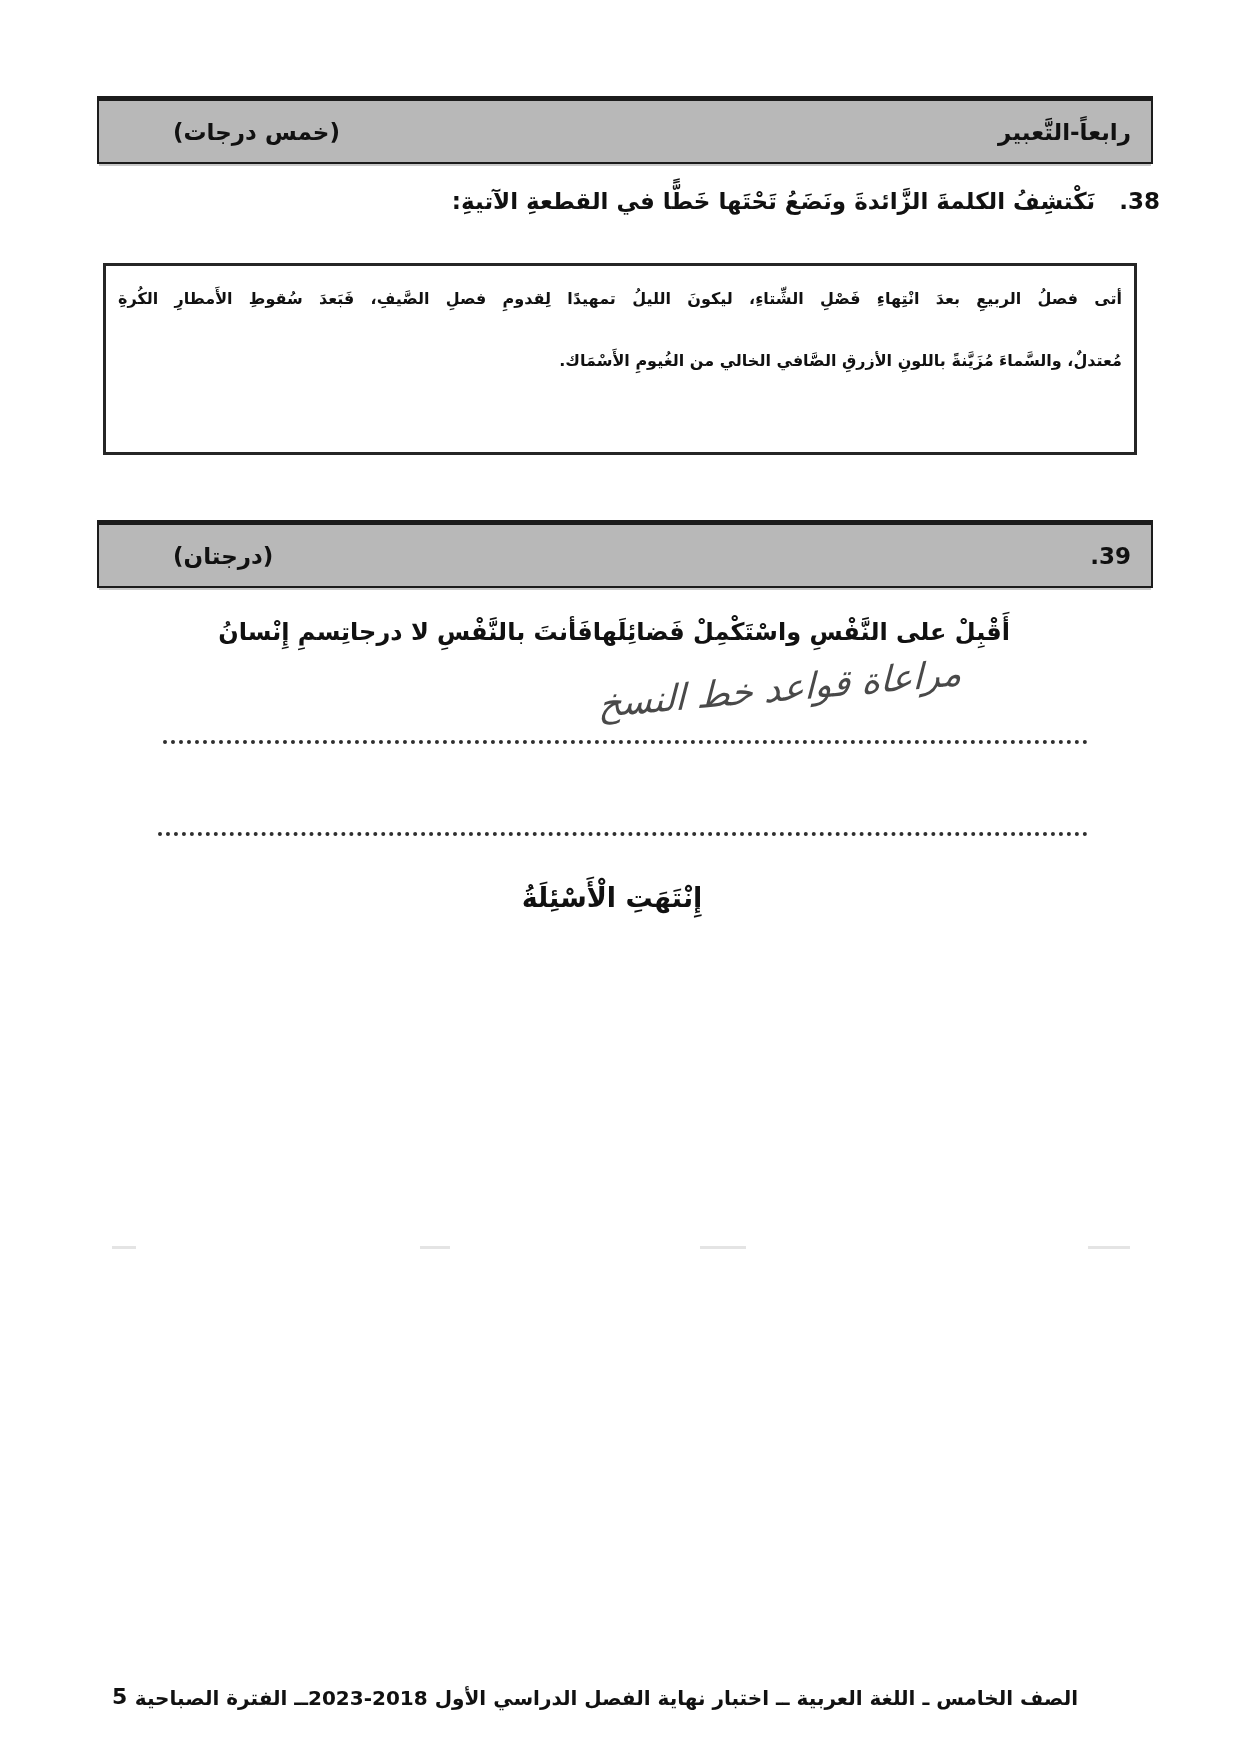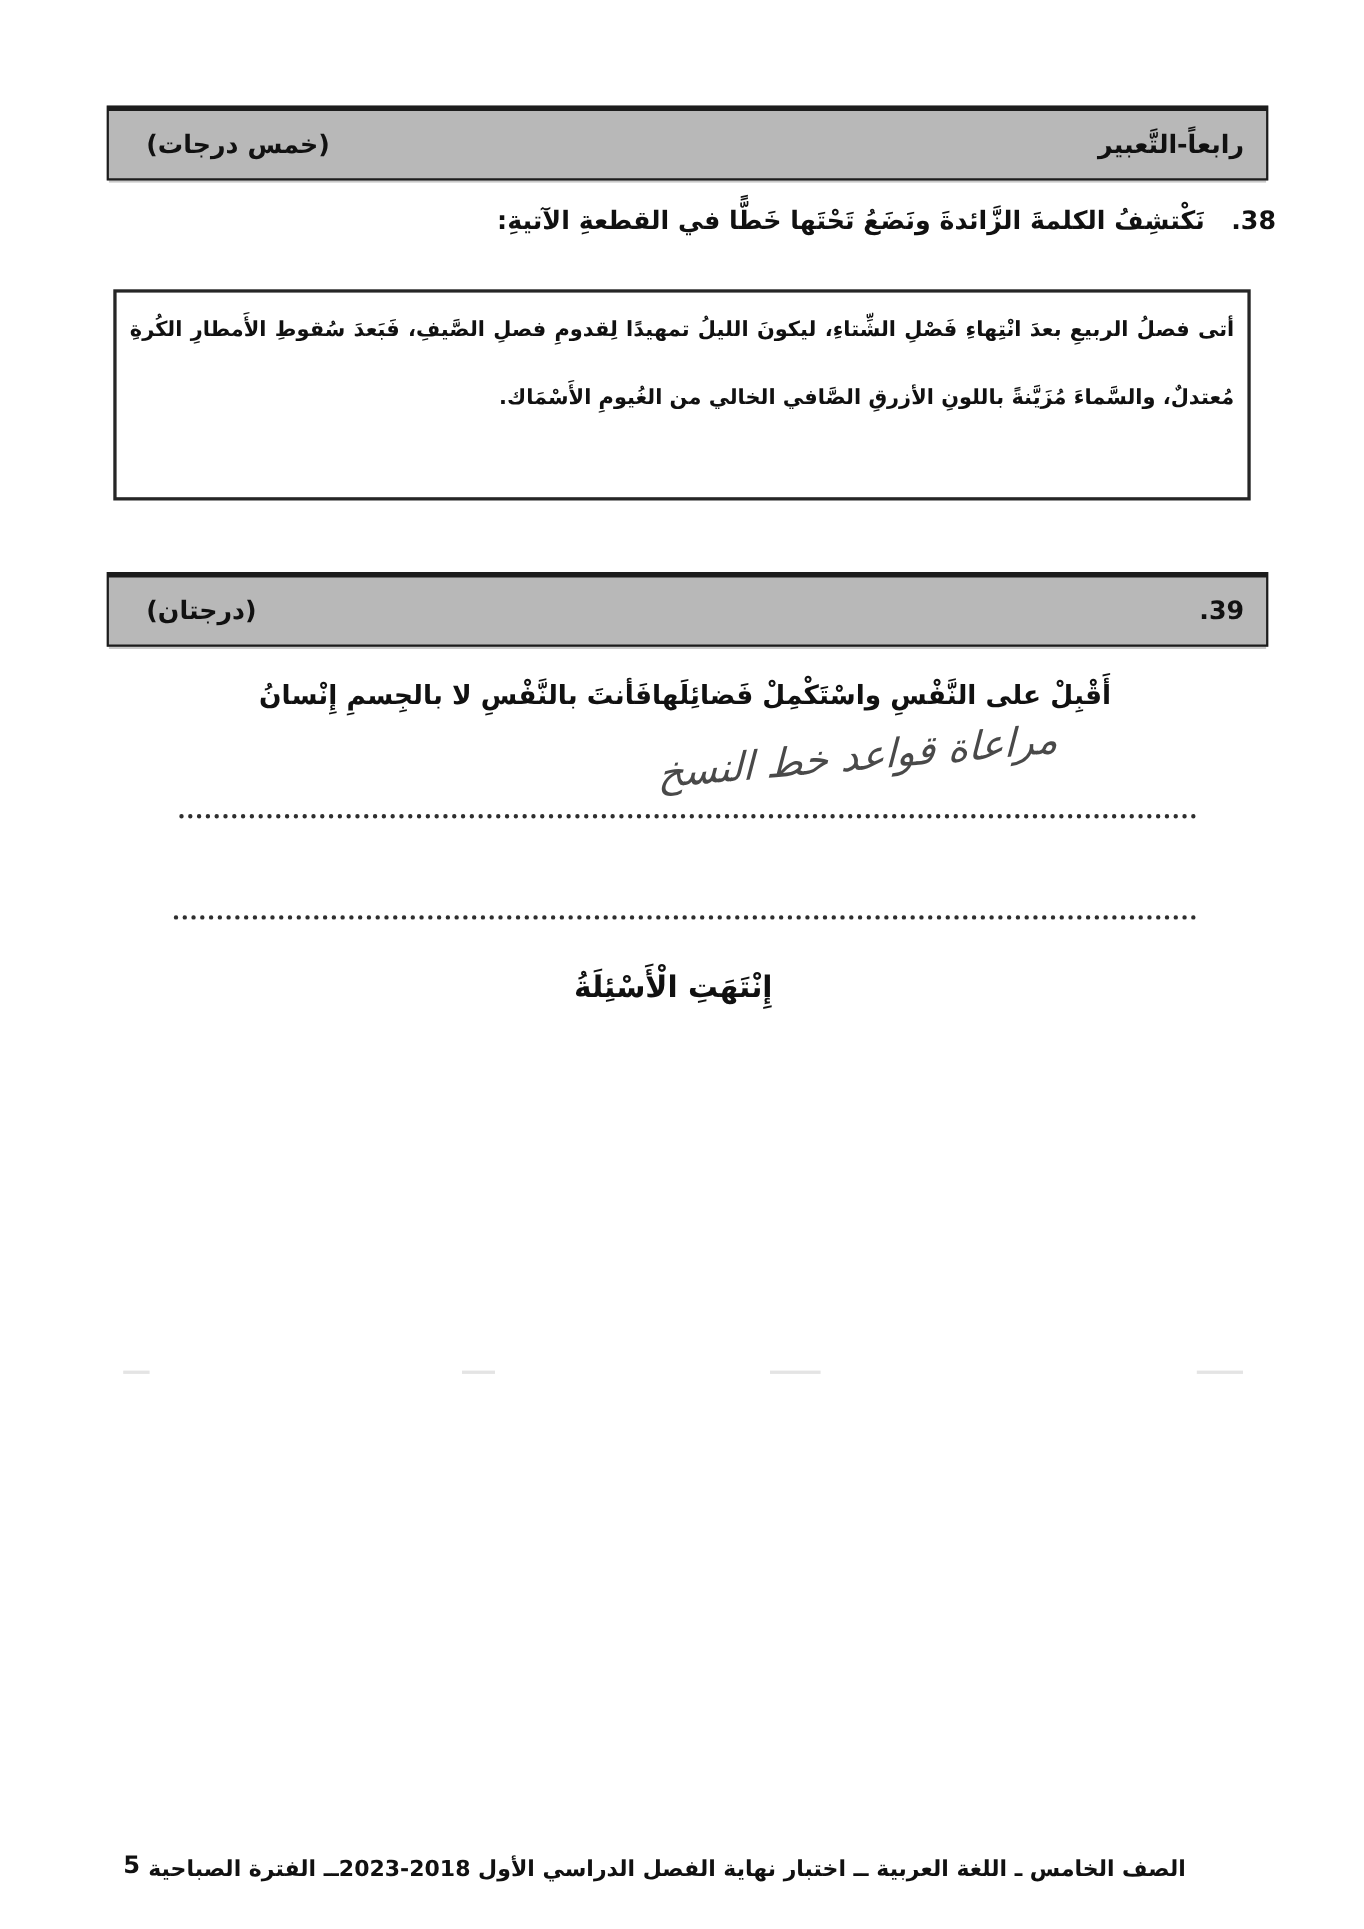--- a/index.html
+++ b/index.html
@@ -30,21 +30,21 @@
     display: flex;
     align-items: center;
     justify-content: space-between;
     direction: rtl;
     font-weight: bold;
     font-size: 23px;
   }
   .bar-1 { top: 96px; }
   .bar-2 { top: 520px; }
   .bar-right { padding-right: 20px; white-space: nowrap; }
-  .bar-left  { padding-left: 34px;  white-space: nowrap; direction: rtl; }
+  .bar-left  { padding-left: 34px;  white-space: nowrap; direction: rtl; margin-left: 40px; }
   .bar-right-group { display: flex; direction: rtl; align-items: center; column-gap: 22px; padding-right: 20px; white-space: nowrap; }
 
   
   .q38-row {
     position: absolute;
     top: 188px;
     right: 80px;
     direction: rtl;
     display: flex;
     align-items: baseline;
@@ -59,21 +59,21 @@
     position: absolute;
     left: 103px;
     top: 263px;
     width: 1034px;
     height: 192px;
     border: 3px solid #262626;
     box-sizing: border-box;
     padding: 2px 12px 0 12px;
     direction: rtl;
     font-weight: bold;
-    font-size: 19px;
+    font-size: 16px;
   }
   .pline { line-height: 62px; text-align: right; }
   .pline.just { text-align: justify; text-align-last: justify; }
 
   
   .verse {
     position: absolute;
     left: 250px;
     top: 618px;
     width: 760px;
@@ -175,21 +175,21 @@
 
   <div class="bar bar-2">
     <span class="bar-right-group">
       <span>39.</span>
     </span>
     <span class="bar-left">(درجتان)</span>
   </div>
 
   <div class="verse">
     <span>أَقْبِلْ على النَّفْسِ واسْتَكْمِلْ فَضائِلَها</span>
-    <span>فَأنتَ بالنَّفْسِ لا بالجِسمِ إِنْسانُ</span>
+    <span>فَأنتَ بالنَّفْسِ لا درجاتِسمِ إِنْسانُ</span>
   </div>
 
   <div class="answer-line answer-line-1"></div>
   <div class="handwriting">مراعاة قواعد خط النسخ</div>
 
   <div class="answer-line answer-line-2"></div>
 
   <div class="end-note">إِنْتَهَتِ الْأَسْئِلَةُ</div>
 
   <div class="artifact a1"></div>

